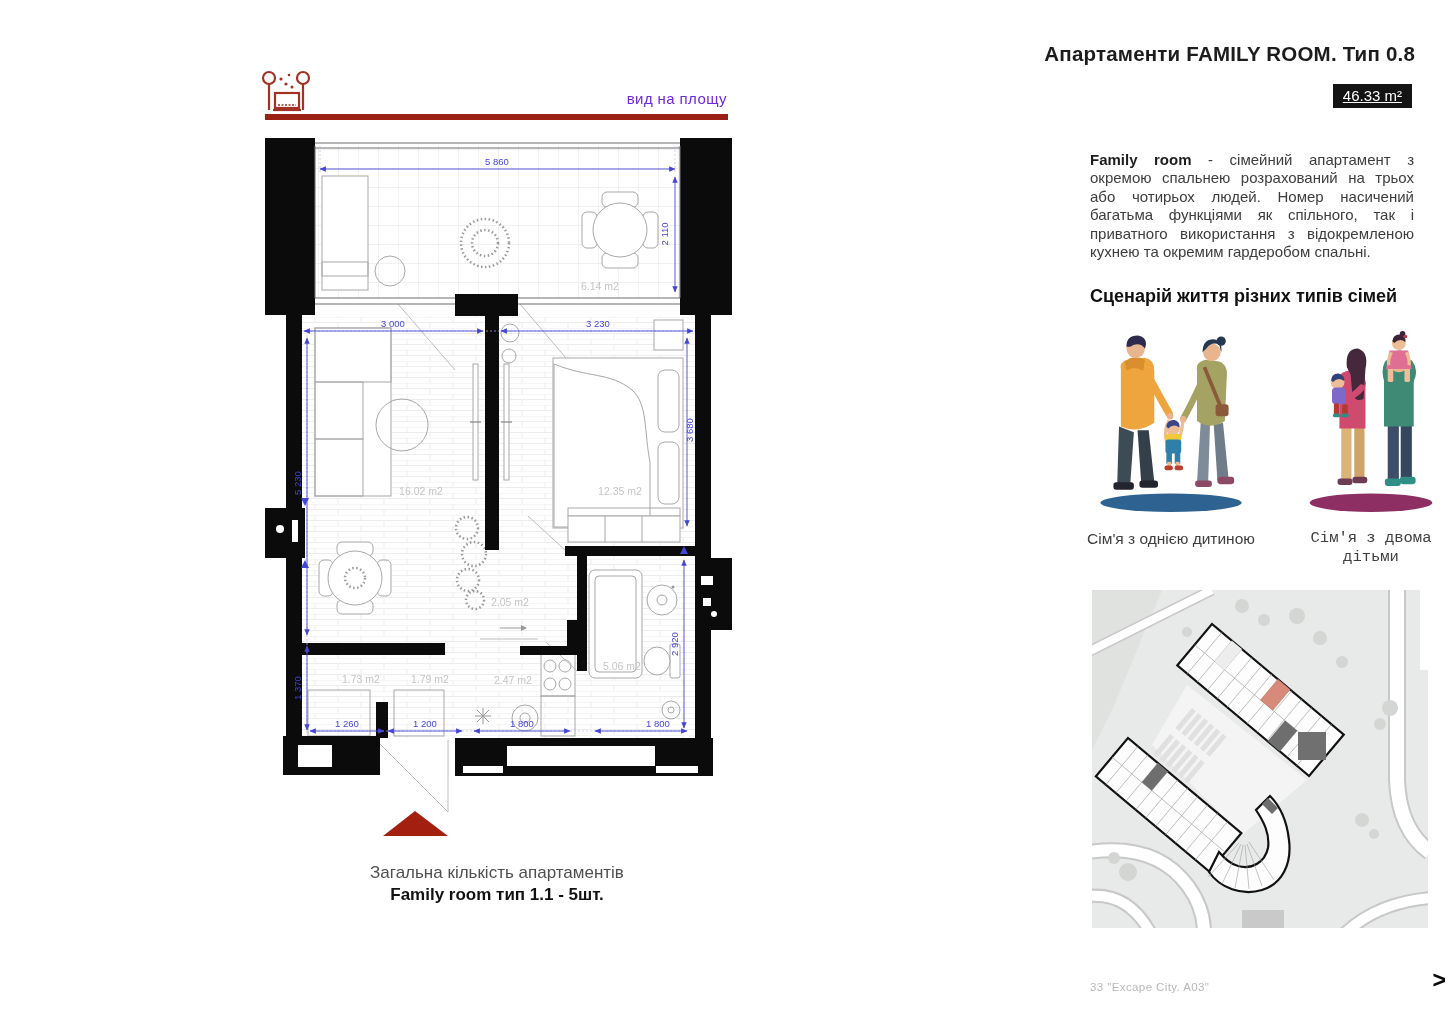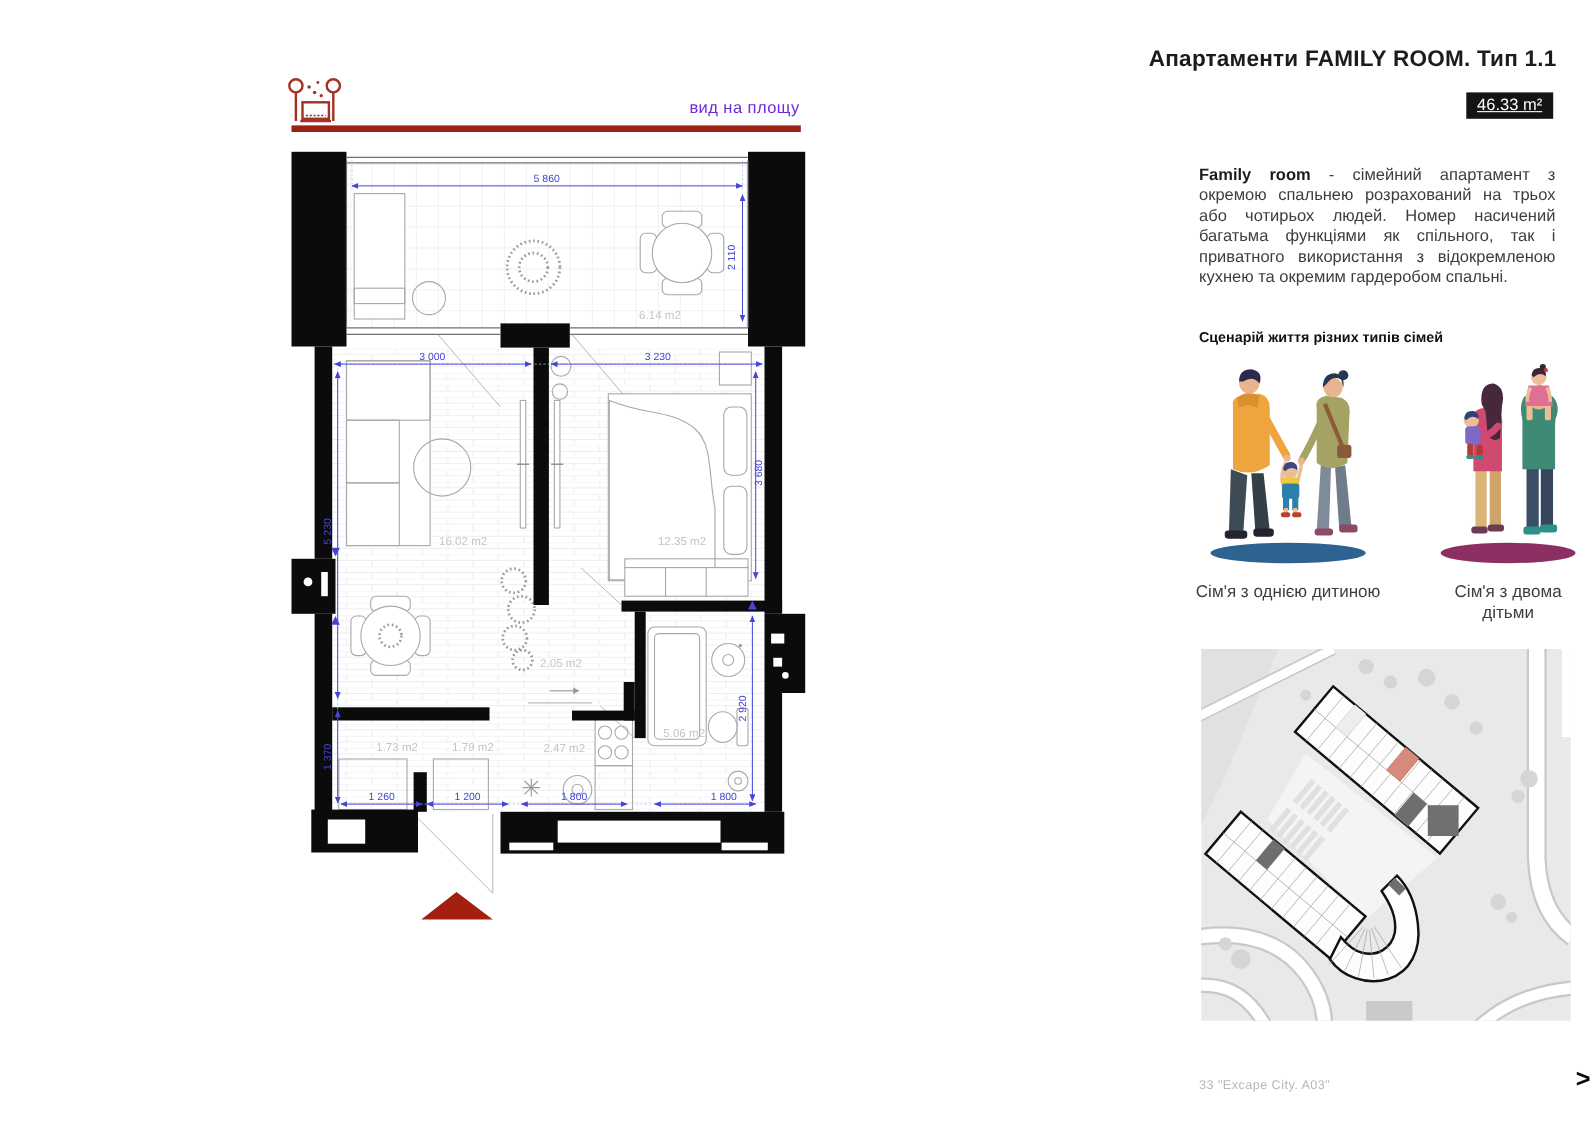--- a/index.html
+++ b/index.html
@@ -26,25 +26,25 @@
 
   .totals{left:297px;top:862px;width:400px;text-align:center;line-height:1.32;}
   .totals .l1{font-size:17px;color:#4f4f4f;}
   .totals .l2{font-size:17px;color:#111;font-weight:700;}
 
   
   .title{right:33px;top:42px;font-size:20.5px;font-weight:700;color:#1c1c1c;letter-spacing:.2px;text-align:right;}
   .badge{right:36px;top:84px;background:#141414;color:#fff;font-size:15px;padding:3px 10px 4px;text-decoration:underline;}
   .descr{left:1090px;top:141px;width:324px;font-size:15px;line-height:1.23;color:#3d3d3d;text-align:justify;margin-top:10px;}
   .descr .lead{font-weight:700;color:#1d1d1d;}
-  .h2{left:1090px;top:299px;font-size:13px;font-weight:700;color:#101010;}
+  .h2{left:1090px;top:286px;font-size:18px;font-weight:700;color:#101010;}
   .fam-row{left:1086px;top:330px;width:332px;display:flex;justify-content:space-between;gap:45px;}
   .fam{display:flex;flex-direction:column;align-items:center;}
   .fam .cap{font-size:15.5px;color:#3e3e3e;text-align:center;line-height:1.25;margin-top:4px;}
-  .fam1{width:178px;}  .fam2{width:142px;}
+  .fam1{width:178px;}  .fam2{width:142px;font-family:Liberation Mono, monospace;}
   .map{left:1092px;top:590px;width:336px;height:338px;}
   .footer-page{left:1090px;top:981px;font-size:11.5px;color:#b8b8b8;letter-spacing:.4px;}
   .next-arrow{right:2px;top:967px;font-size:23px;font-weight:800;color:#0a0a0a;cursor:pointer;}
 </style>
 </head>
 <body>
 
 <div class="page">
 
   <svg class="abs" style="left:258px;top:66px" width="56" height="52" viewBox="0 0 56 52">
@@ -288,22 +288,26 @@
       <text class="area" x="252" y="476">2.05 m2</text>
       <text class="area" x="255" y="554">2.47 m2</text>
       <text class="area" x="103" y="553">1.73 m2</text>
       <text class="area" x="172" y="553">1.79 m2</text>
       <text class="area" x="364" y="540">5.06 m2</text>
     </g>
 
     <polygon points="125,706 157,681 190,706" fill="#a32011"></polygon>
   </svg>
 
-
-  <div class="abs title">Апартаменти FAMILY ROOM. Тип 1.1</div>
+  <div class="abs totals">
+    <div class="l1">Загальна кількість апартаментів</div>
+    <div class="l2">Family room тип 1.1 - 5шт.</div>
+  </div>
+
+  <div class="abs title">Апартаменти FAMILY ROOM. Тип 0.8</div>
   <div class="abs badge">46.33 m²</div>
 
   <div class="abs descr">
     <span class="lead">Family room</span>
     <span>- сімейний апартамент з окремою спальнею розрахований на трьох або чотирьох людей. Номер насичений багатьма функціями як спільного, так і приватного використання з відокремленою кухнею та окремим гардеробом спальні.</span>
   </div>
 
   <div class="abs h2">Сценарій життя різних типів сімей</div>
 
   <div class="abs fam-row">

